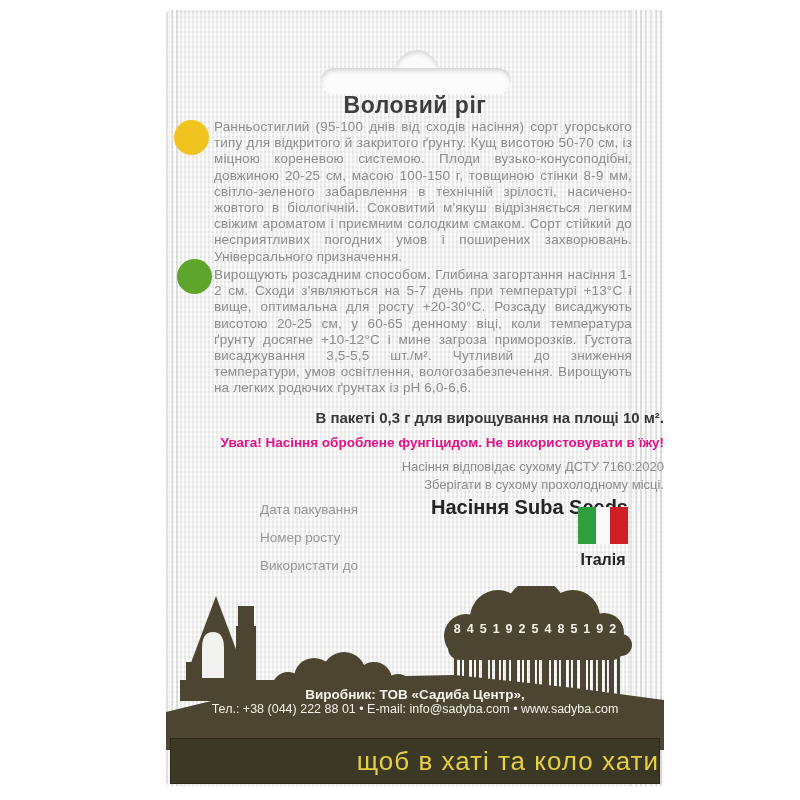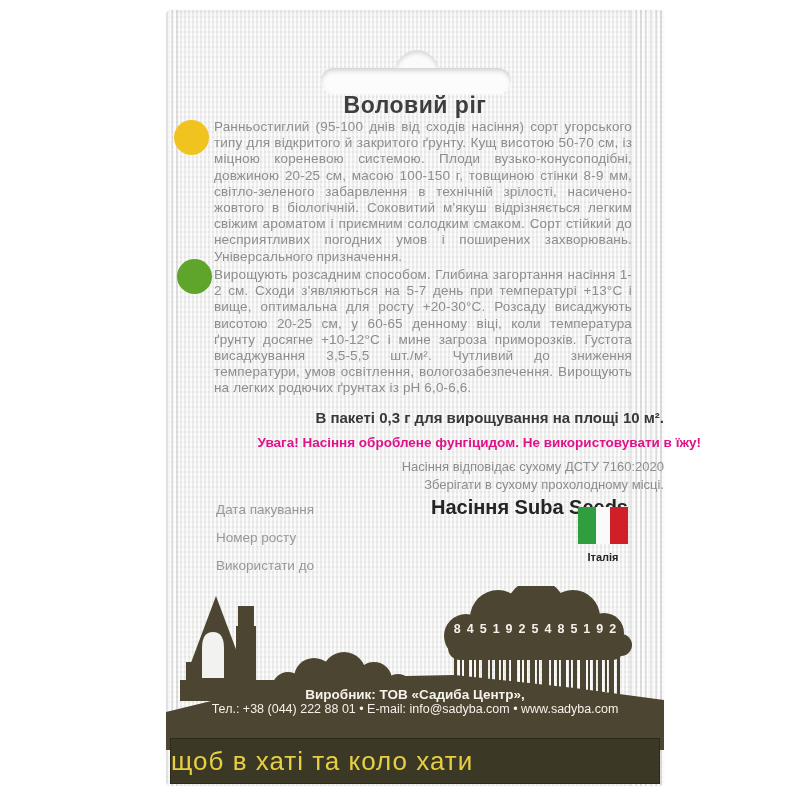--- a/index.html
+++ b/index.html
@@ -32,34 +32,34 @@
   .bullet.yellow{left:8px;top:110px;background:#f1c31f;}
   .bullet.green{left:11px;top:249px;background:#5fa42b;}
 
   .para{position:absolute;left:48px;width:418px;text-align:justify;
     font-size:13.5px;line-height:16.2px;color:#8d8d8d;letter-spacing:.15px;}
   .para.p1{top:109px;}
   .para.p2{top:257px;}
 
   .centerline{position:absolute;left:0;width:100%;text-align:right;}
   .pack-line{top:399px;font-weight:bold;font-size:15px;color:#383838;}
-  .warning{top:425px;font-weight:bold;font-size:13.5px;color:#e0128a;padding-left:37px;}
+  .warning{top:425px;font-weight:bold;font-size:13.5px;color:#e0128a;}
   .dstu1{top:449px;font-size:13px;color:#8d8d8d;}
   .dstu2{top:467px;font-size:13px;color:#8d8d8d;}
 
   .suba{position:absolute;top:486px;right:36px;font-weight:bold;font-size:20px;color:#242424;}
-  .field-label{position:absolute;left:50px;font-size:13.5px;color:#979797;}
+  .field-label{position:absolute;left:50px;font-size:13.5px;color:#979797;padding-left:44px;}
   .f1{top:492px;} .f2{top:520px;} .f3{top:548px;}
 
   .flag{position:absolute;top:497px;left:412px;width:50px;height:37px;}
   .flag .g{position:absolute;left:0;top:0;width:18px;height:37px;background:#2e9e3e;}
   .flag .w{position:absolute;left:18px;top:0;width:14px;height:37px;background:#fafafa;}
   .flag .r{position:absolute;left:32px;top:0;width:18px;height:37px;background:#d01f26;}
   .country{position:absolute;top:541px;left:402px;width:70px;text-align:center;
-    font-weight:bold;font-size:11px;color:#242424;}
+    font-weight:bold;font-size:16px;color:#242424;}
 
   .scene-svg{position:absolute;}
   .hut-svg{left:14px;top:584px;}
   .bushes-svg{left:100px;top:630px;}
   .cloud-svg{left:274px;top:576px;}
 
   .barcode-digits{position:absolute;left:284px;top:612px;width:176px;text-align:center;
     color:#f4f2ea;font-size:12.5px;letter-spacing:6px;font-weight:bold;}
 
   .bars{position:absolute;left:288px;top:642px;width:176px;height:62px;
@@ -68,21 +68,21 @@
 
   .ground{position:absolute;left:0;top:640px;width:100%;height:100px;background:#4b4531;
     clip-path:polygon(0 62%, 14% 45%, 38% 27%, 58% 25%, 82% 38%, 100% 50%, 100% 100%, 0 100%);}
 
   .producer{position:absolute;top:677px;left:10px;right:10px;text-align:center;color:#f4f2ea;}
   .producer .l1{font-weight:bold;font-size:13.5px;line-height:15px;}
   .producer .l2,.producer .l3{font-size:12.5px;line-height:15px;}
 
   .slogan-band{position:absolute;left:4px;right:4px;top:728px;height:44px;
     background:#3c3826;border:1px solid #2d2a1c;
-    display:flex;align-items:center;justify-content:flex-start;}
+    display:flex;align-items:center;justify-content:flex-end;}
   .slogan{color:#e6d042;font-size:26px;letter-spacing:1px;}
 </style>
 </head>
 <body>
 
 <div class="packet">
   <div class="edge left"></div>
   <div class="edge right"></div>
 
   <div class="hang-hole-bump"></div>

